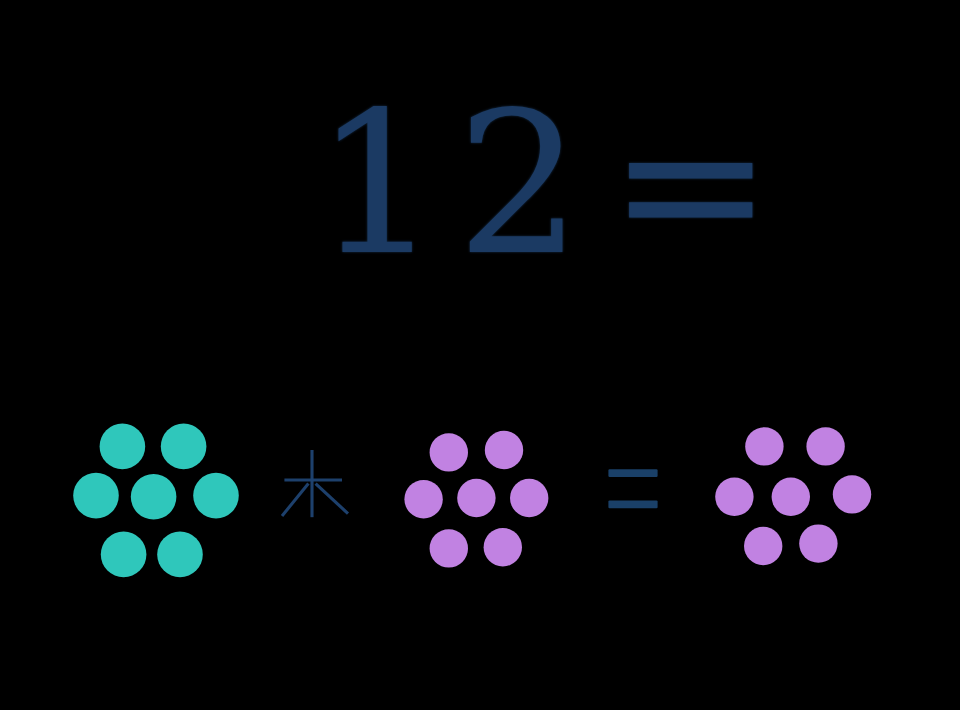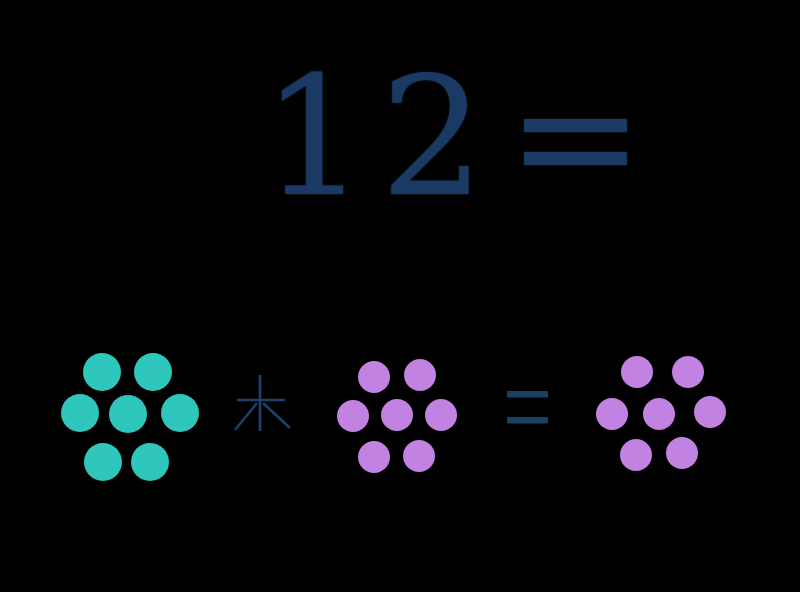--- a/index.html
+++ b/index.html
@@ -11,21 +11,21 @@
     position: relative;
     width: 800px;
     height: 592px;
     overflow: hidden;
     background: var(--bg, #000000);
     font-family: "DejaVu Serif", serif;
   }
   .heading {
     position: absolute;
     left: 262px;
-    top: 56px;
+    top: 72px;
     font-size: 164px;
     line-height: 1;
     font-weight: 400;
     letter-spacing: 14px;
     word-spacing: -58px;
     color: var(--heading-color, #1b3a63);
     text-shadow: 0 0 2px rgba(46, 92, 150, 0.55);
     white-space: nowrap;
   }
   .cluster, .plus-svg, .equals-svg {

